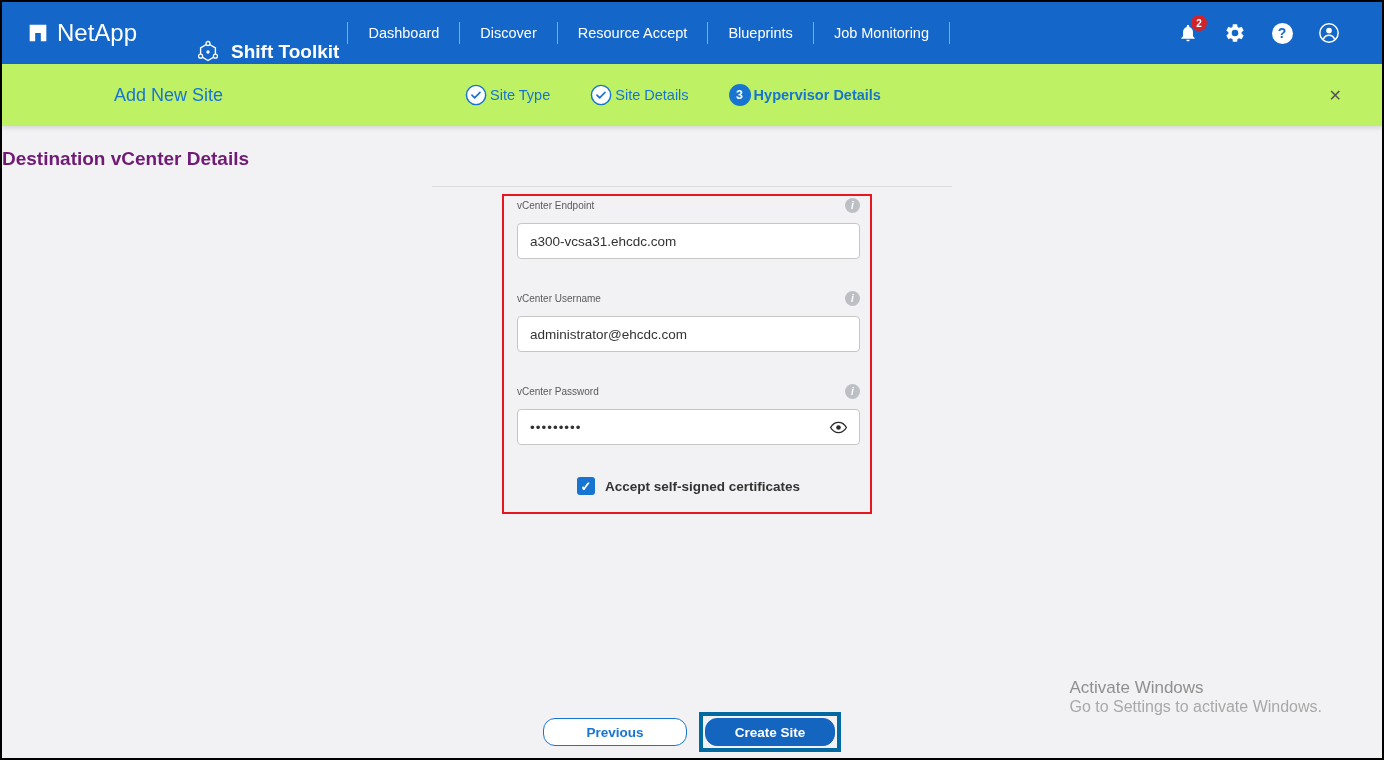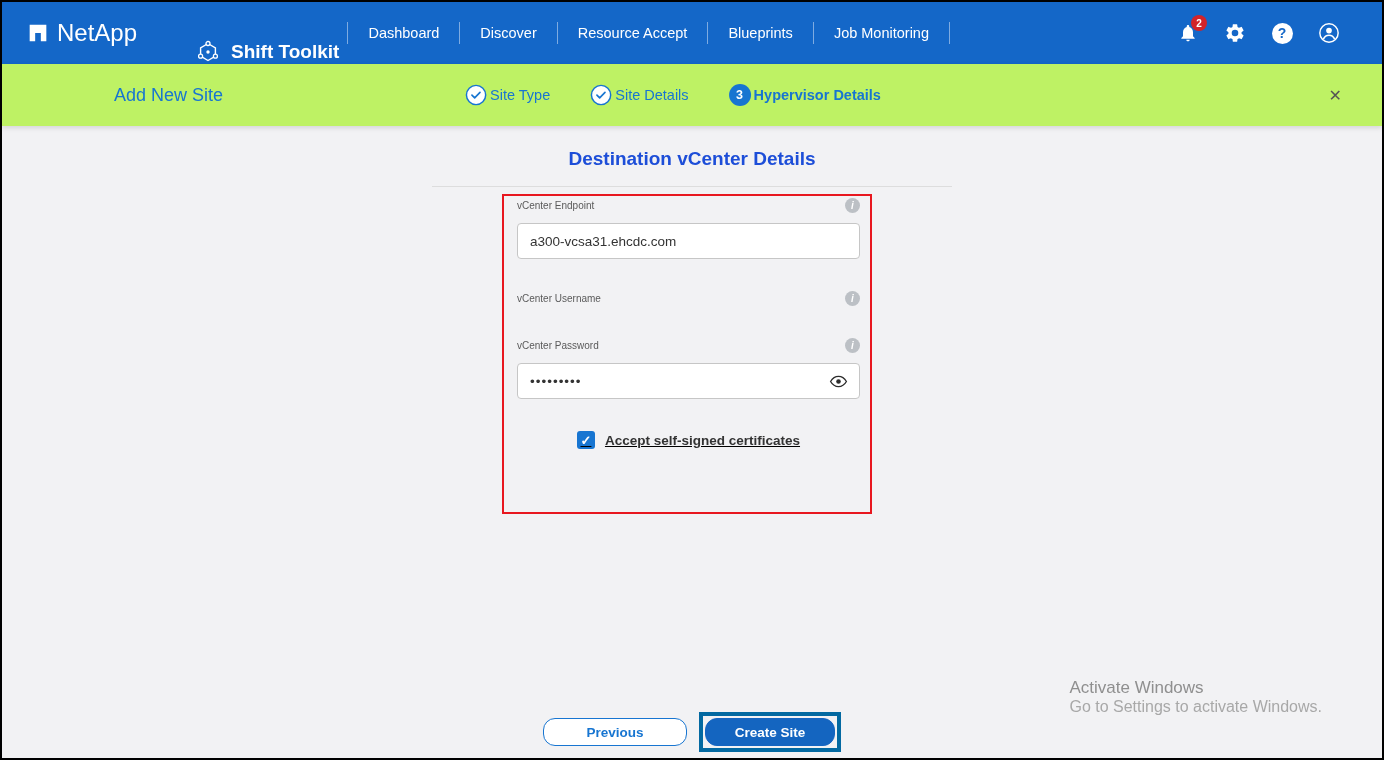--- a/index.html
+++ b/index.html
@@ -44,21 +44,21 @@
   .step { display:flex; align-items:center; gap:3px; font-size:14.5px;
     color:#1775d1; cursor:pointer; white-space:nowrap; }
   .step.active .step-label { font-weight:bold; }
   .step-num { width:22px; height:22px; border-radius:50%; background:#1775d1;
     color:#fff; font-size:12.5px; font-weight:bold; display:flex; align-items:center; justify-content:center; }
   .close-x { position:absolute; right:40px; top:50%; transform:translateY(-50%);
     color:#555; font-size:16px; cursor:pointer; }
 
   
   .content { position:relative; height:636px; }
-  .content-title { text-align:center; color:#1d4ed8; font-size:19px;
+  .content-title { text-align:left; color:#701a75; font-size:19px;
     font-weight:bold; padding-top:22px; }
   .divider { width:520px; height:1px; background:#ddd; margin:16px auto 0; }
 
   .red-box { position:absolute; left:500px; top:68px; width:370px; height:320px;
     border:2px solid #e8171f; }
   .form { position:absolute; left:515px; top:72px; width:343px; }
   .field { margin-bottom:32px; }
   .field-head { display:flex; justify-content:space-between; align-items:center;
     margin-bottom:10px; }
   .field-label { color:#5a5a5a; font-size:10px; }
@@ -69,21 +69,21 @@
   .input {
     width:100%; height:36px; border:1px solid #c6c6c6; border-radius:4px;
     padding:0 12px; font-size:13.5px; color:#333; background:#fff;
     font-family:"Liberation Sans", sans-serif; outline:none;
   }
   .input.password { padding-right:42px; letter-spacing:1px; }
   .eye { position:absolute; right:12px; top:50%; transform:translateY(-50%);
     width:20px; height:20px; cursor:pointer; display:flex; align-items:center; justify-content:center; }
 
   .checkbox-row { display:flex; align-items:center; justify-content:center;
-    gap:10px; margin-top:4px;text-decoration:underline; }
+    gap:10px; margin-top:4px; }
   .checkbox { width:18px; height:18px; background:#1775d1; border-radius:3px;
     color:#fff; display:flex; align-items:center; justify-content:center;
     font-size:13px; cursor:pointer; }
   .checkbox::after { content:"\2713"; font-weight:bold; }
   .checkbox-label { font-size:13.5px; color:#333; font-weight:bold; }
 
   .footer { position:absolute; left:0; right:0; top:586px; display:flex;
     justify-content:center; align-items:center; gap:12px; }
   .btn { height:28px; border-radius:12px; font-size:13.5px; font-weight:bold;
     display:flex; align-items:center; justify-content:center; cursor:pointer;
@@ -212,20 +212,23 @@
         <div class="input-wrap">
           <input class="input" type="text" value="a300-vcsa31.ehcdc.com" style="">
         </div>
       </div>
 
       <div class="field">
         <div class="field-head">
           <span class="field-label">vCenter Username</span>
           <span class="info-icon">i</span>
         </div>
+        <div class="input-wrap">
+          <input class="input" type="text" value="administrator@ehcdc.com" style="">
+        </div>
       </div>
 
       <div class="field">
         <div class="field-head">
           <span class="field-label">vCenter Password</span>
           <span class="info-icon">i</span>
         </div>
         <div class="input-wrap">
           <input class="input password" type="text" value="•••••••••" style="">
           <span class="eye">

